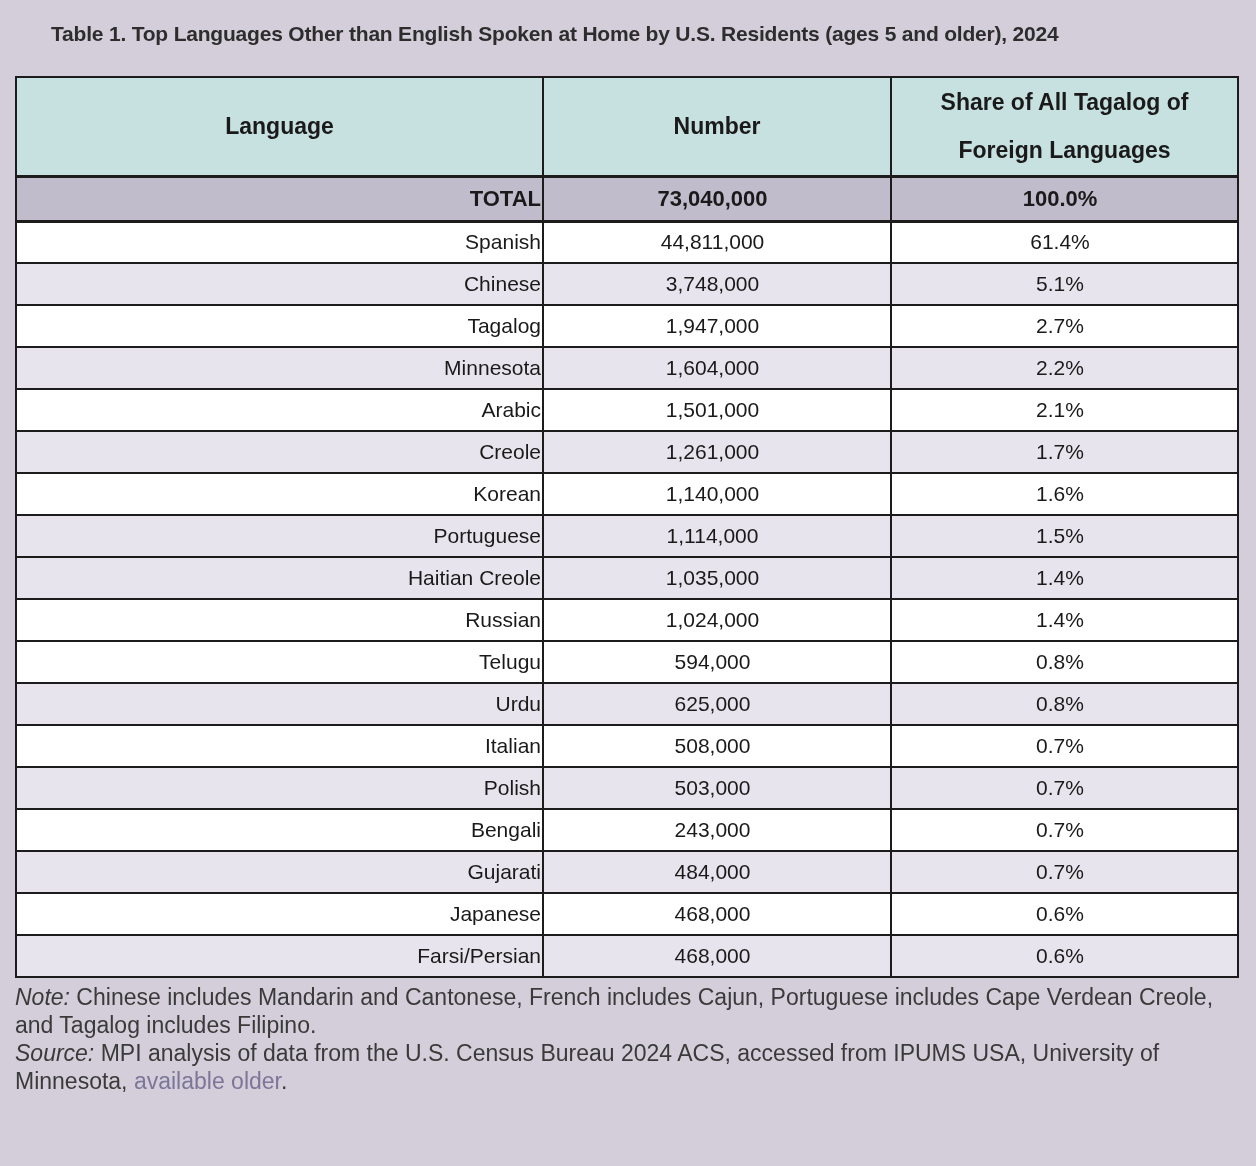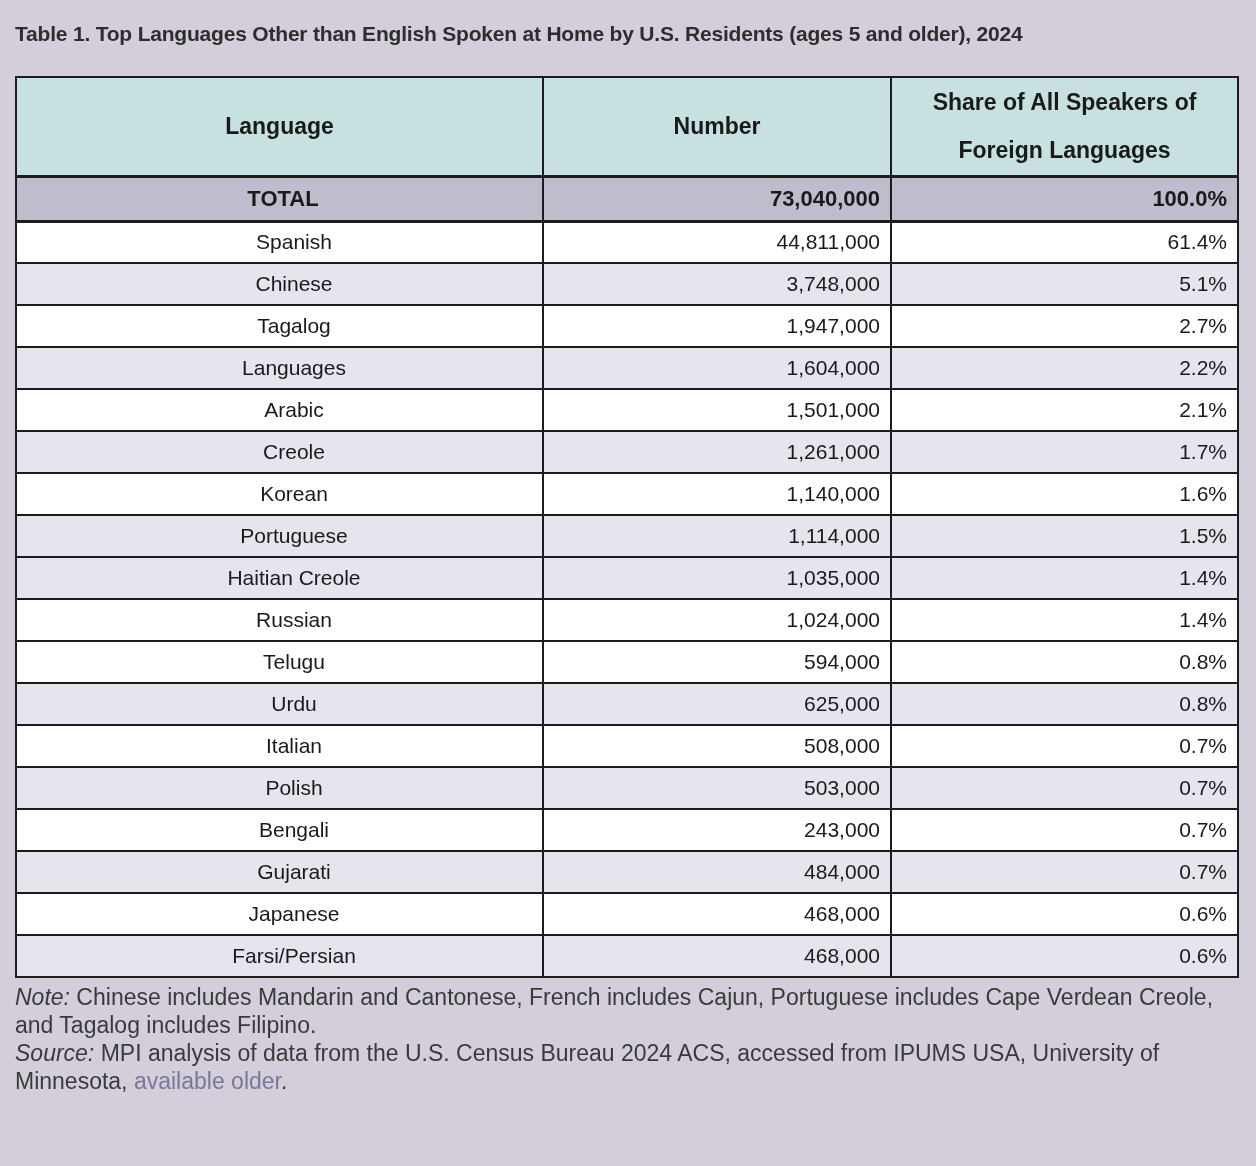--- a/index.html
+++ b/index.html
@@ -23,20 +23,21 @@
     color: var(--text);
   }
   .page { padding: 0 15px; }
   .title {
     padding-top: 20px;
     font-size: 21px;
     line-height: 27px;
     font-weight: bold;
     color: var(--title-text);
     letter-spacing: -0.2px;
+    margin-left: 36px;
   }
   table.lang-table {
     margin-top: 29px;
     border-collapse: collapse;
     table-layout: fixed;
     width: 1222px;
     background: var(--white-bg);
   }
   .lang-table th, .lang-table td {
     border: 2px solid var(--border);
@@ -53,22 +54,22 @@
     line-height: 2.1;
     white-space: normal;
     padding: 0 6px;
     border-bottom-width: 3px;
   }
   .lang-table td {
     font-size: 21px;
     height: 42px;
     vertical-align: middle;
   }
-  td.lang-cell { text-align: center; padding-left: 30px; }
-  td.num-cell, td.share-cell { text-align: right; padding-right: 10px; }
+  td.lang-cell { text-align: right; padding-left: 30px; }
+  td.num-cell, td.share-cell { text-align: center; padding-right: 10px; }
   tr.total-row td {
     background: var(--total-bg);
     font-weight: bold;
     font-size: 22px;
     height: 45px;
     border-bottom-width: 3px;
   }
   tr.total-row td.lang-cell { padding-left: 8px; }
   tr.data-row td { background: var(--white-bg); }
   tr.data-row.alt td { background: var(--stripe-bg); }
@@ -95,21 +96,21 @@
   <table class="lang-table">
     <colgroup>
       <col style="width:527px">
       <col style="width:348px">
       <col style="width:347px">
     </colgroup>
     <thead>
       <tr>
         <th>Language</th>
         <th>Number</th>
-        <th>Share of All Speakers of Foreign Languages</th>
+        <th>Share of All Tagalog of Foreign Languages</th>
       </tr>
     </thead>
     <tbody>
       <tr class="total-row">
         <td class="lang-cell">TOTAL</td>
         <td class="num-cell">73,040,000</td>
         <td class="share-cell">100.0%</td>
       </tr>
 
     <tr class="data-row">
@@ -124,21 +125,21 @@
       <td class="share-cell">5.1%</td>
     </tr>
 
     <tr class="data-row">
       <td class="lang-cell">Tagalog</td>
       <td class="num-cell">1,947,000</td>
       <td class="share-cell">2.7%</td>
     </tr>
 
     <tr class="data-row alt">
-      <td class="lang-cell">Languages</td>
+      <td class="lang-cell">Minnesota</td>
       <td class="num-cell">1,604,000</td>
       <td class="share-cell">2.2%</td>
     </tr>
 
     <tr class="data-row">
       <td class="lang-cell">Arabic</td>
       <td class="num-cell">1,501,000</td>
       <td class="share-cell">2.1%</td>
     </tr>
 

